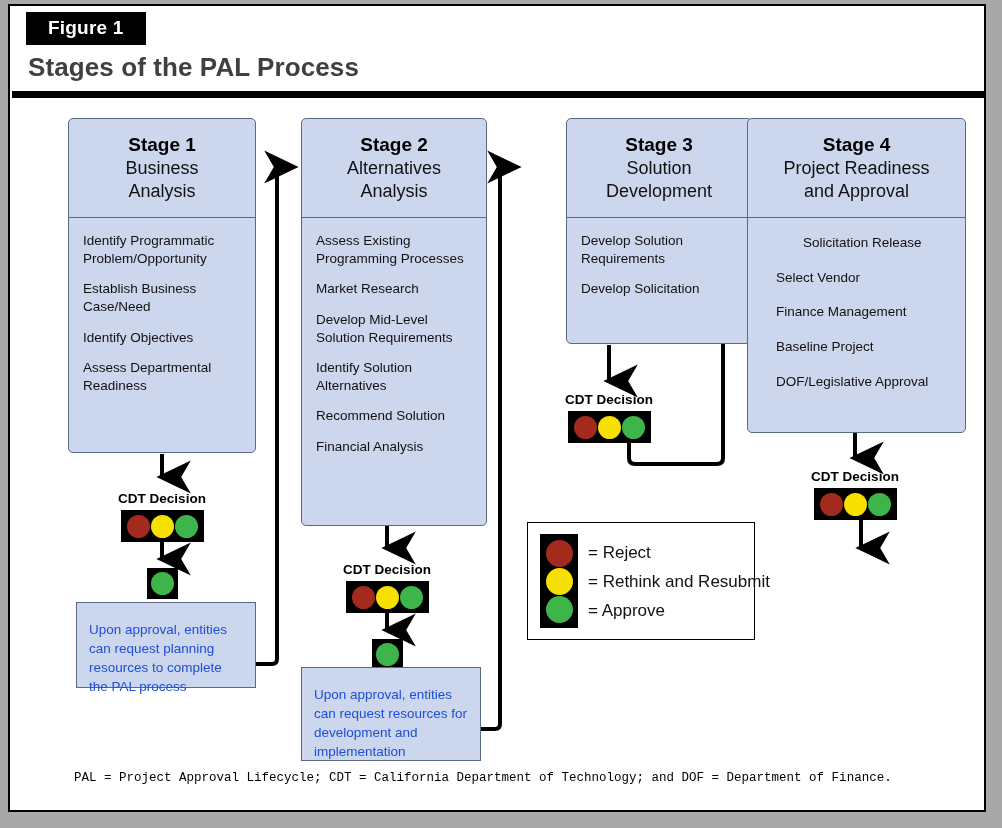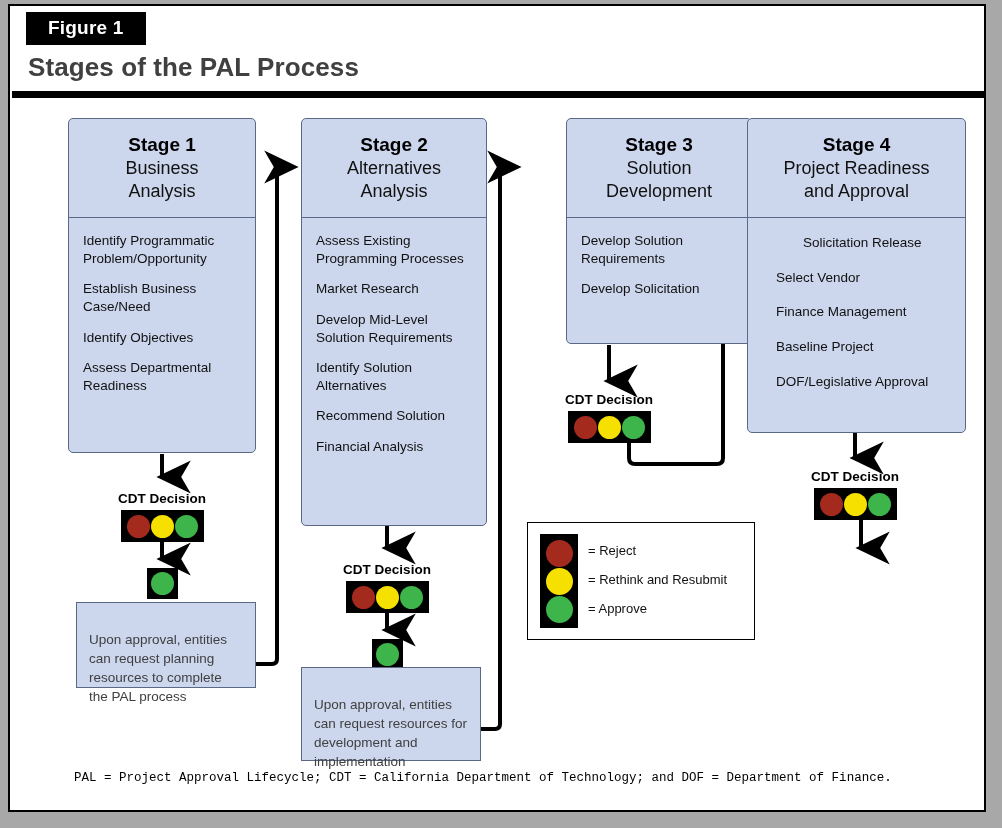--- a/index.html
+++ b/index.html
@@ -97,40 +97,40 @@
     display:flex;align-items:center;justify-content:center;
     box-sizing:border-box;
   }
   .approve-chip .lamp{width:23px;height:23px;border-radius:50%;}
   
   .note{
     position:absolute;
     background:#ccd6ed;
     border:1px solid #5a6a86;
     box-sizing:border-box;
-    font-size:13.5px;color:#404040;
+    font-size:13.5px;color:#1d4ed8;
     line-height:1.42;
-    padding:27px 12px;
+    padding:17px 12px;
     white-space:pre-line;
   }
   
   #legend{
     position:absolute;left:517px;top:516px;
     width:228px;height:118px;
     background:#ffffff;
     border:1.5px solid #000000;
     box-sizing:border-box;
   }
   #legend-light{
     position:absolute;left:12px;top:11px;
     width:38px;height:94px;
   }
   .legend-row{
     position:absolute;left:60px;
-    font-size:13px;color:#111;
+    font-size:17px;color:#111;
     white-space:nowrap;
   }
   
   #award{
     position:absolute;left:779px;top:551px;
     width:160px;height:160px;
     border-radius:50%;
     background:#17558f;
     color:#ffffff;
     font-size:17px;font-weight:bold;

